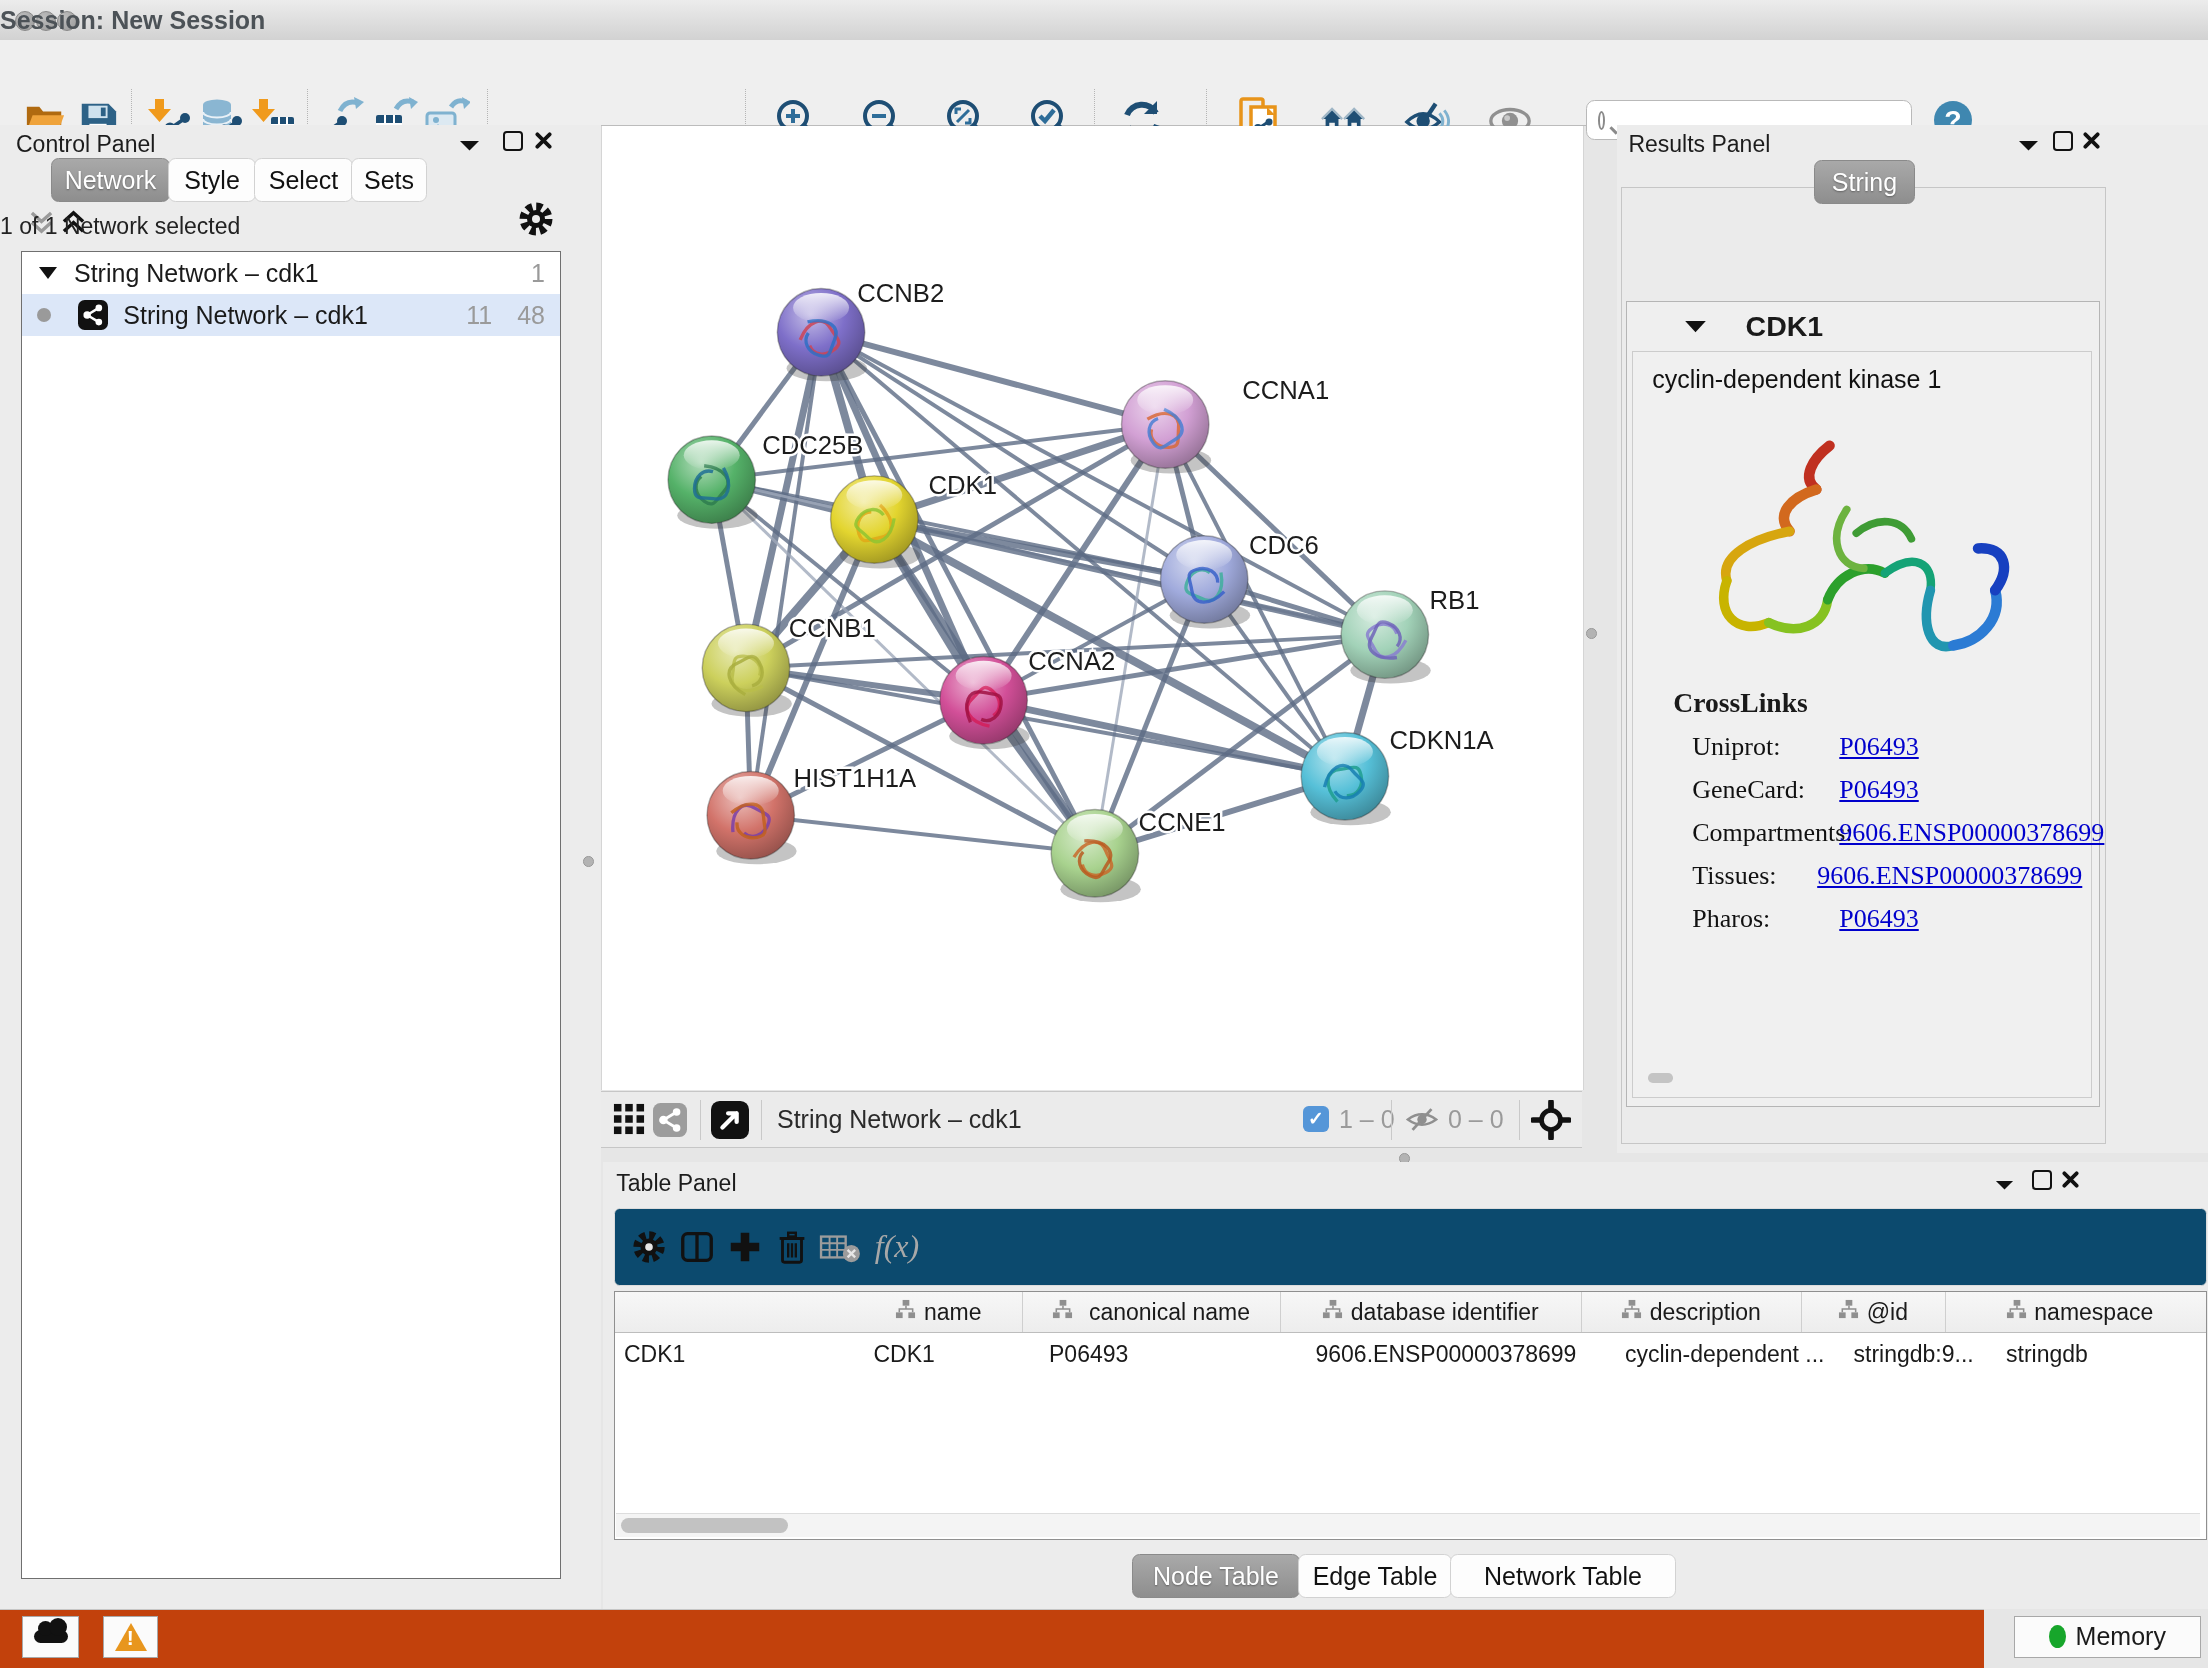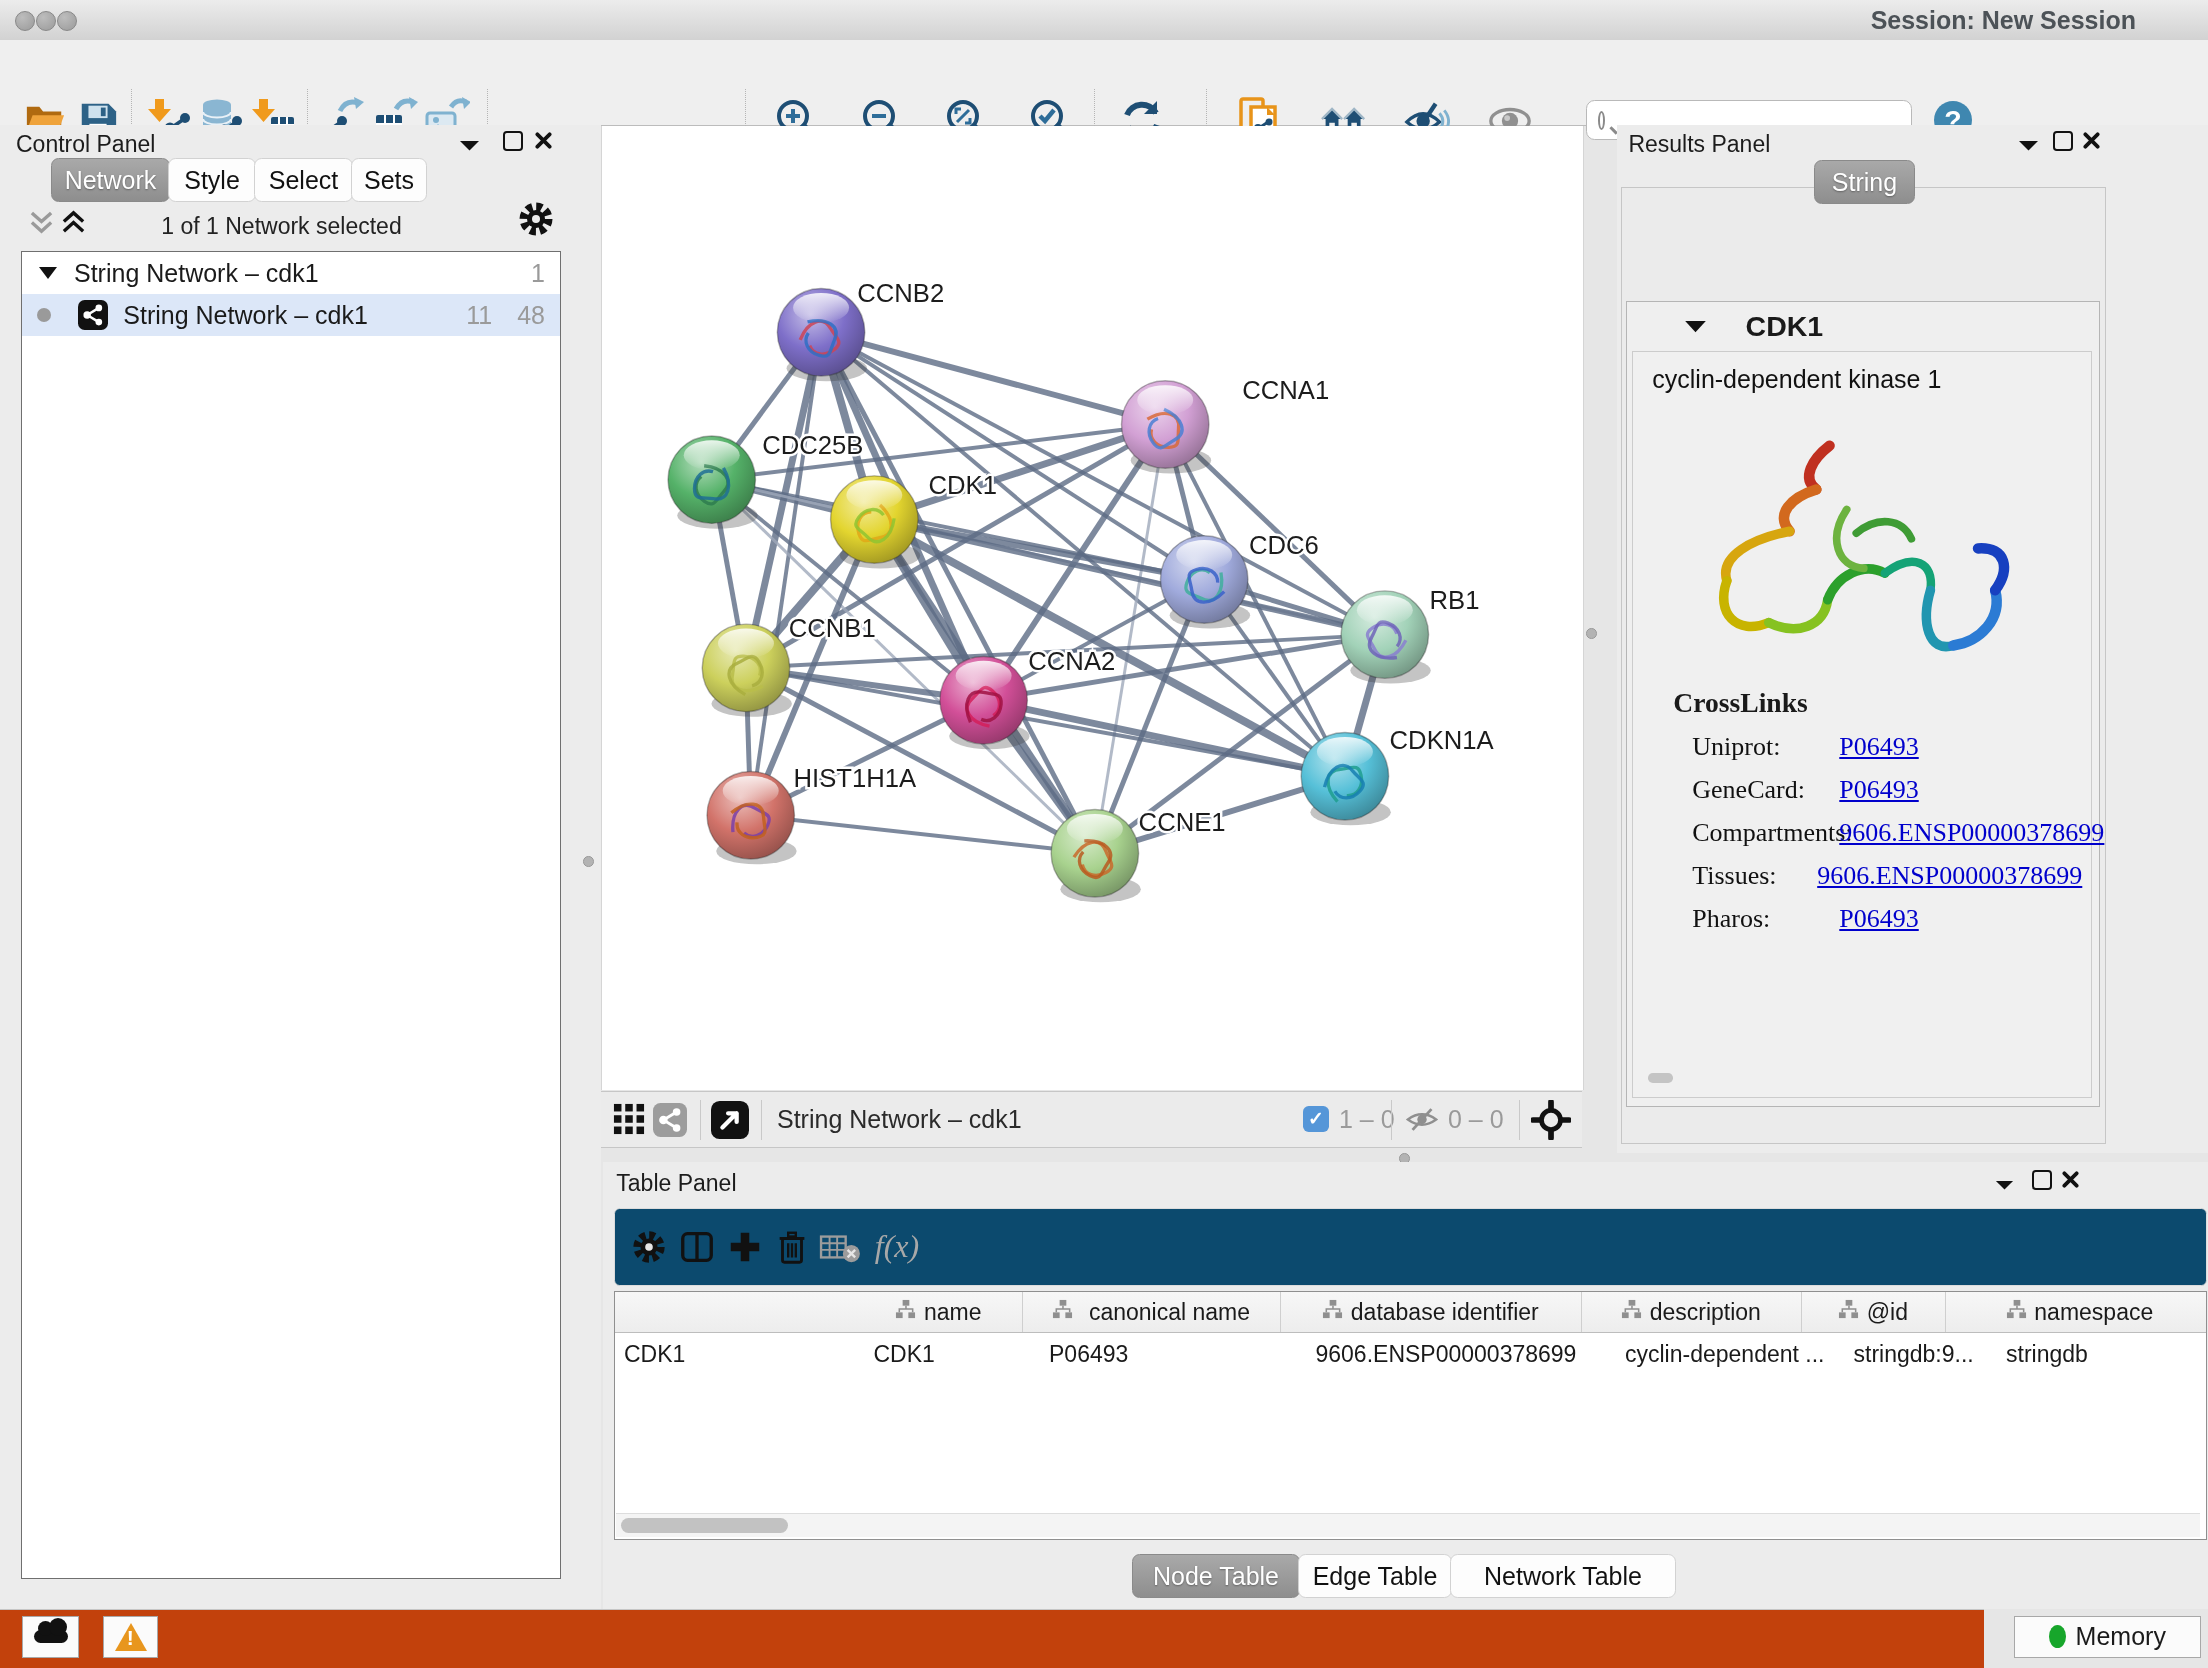--- a/index.html
+++ b/index.html
@@ -4,21 +4,21 @@
 <style>
   html,body{margin:0;padding:0}
   body{width:2208px;height:1668px;position:relative;background:#e6e6e6;
        font-family:"Liberation Sans",sans-serif;color:#1a1a1a;overflow:hidden}
   .abs{position:absolute}
   
   #titlebar{left:0;top:0;width:2208px;height:40px;background:linear-gradient(#ececec,#d2d2d2);
             border-bottom:1px solid #a9a9a9}
   .tl{position:absolute;top:11.4px;width:18px;height:18px;border-radius:50%;
       background:radial-gradient(circle at 35% 30%,#bdbdbd,#9a9a9a);border:1px solid #888}
-  #win-title{left:0;top:0;width:2136px;height:40px;line-height:40px;text-align:right;
+  #win-title{left:0;top:0;width:2136px;height:40px;line-height:40px;text-align:left;
              font-size:25px;color:#4c5257;font-weight:700}
   
   #toolbar{left:0;top:40px;width:2208px;height:85px;background:#efefef;border-bottom:1.9px solid #bcbcbc}
   .tbtn{position:absolute;top:55px;width:46px;height:49px;top:55px;display:flex;align-items:center;justify-content:center}
   .tsep{position:absolute;top:49px;height:59px;width:0;border-left:1.9px dotted #b5b5b5}
   #search-box{left:1586px;top:60px;width:324px;height:38px;background:#fff;border:1px solid #b9b9b9;
               border-radius:8.6px;display:flex;align-items:center}
   #search-box input{border:none;outline:none;font-size:23px;flex:1;background:transparent;height:32px;
                     font-family:"Liberation Sans",sans-serif}
   .mag{width:15px;height:15px;border:2.9px solid #8a8a8a;border-radius:50%;margin:0 5.7px 0 11.4px;position:relative}
@@ -273,21 +273,21 @@
       <div class="tab abs" style="left: 351px; top: 33px; width: 74px;">Sets</div>
     </div>
   <span class="abs" style="left:28.5px;top:84px">
     <svg width="25" height="27" viewBox="0 0 26 28">
         <path d="M3 4l10 9 10-9M3 14l10 9 10-9" fill="none" stroke="#9a9a9a" stroke-width="3.5"></path>
       </svg></span>
   <span class="abs" style="left:61px;top:84px">
     <svg width="25" height="27" viewBox="0 0 26 28">
         <path d="M3 13L13 4l10 9M3 23l10-9 10 9" fill="none" stroke="#111" stroke-width="3.5"></path>
       </svg></span>
-  <div id="cp-status" class="abs" style="left:0;top:88px;width:563px;text-align:center">1 of 1 Network selected</div>
+  <div id="cp-status" class="abs" style="left:0;top:88px;width:563px;">1 of 1 Network selected</div>
   <span class="abs" style="left:516px;top:74px">
     <svg width="40" height="40" viewBox="0 0 40 40">
         <circle cx="20" cy="20" r="12" fill="none" stroke="#111" stroke-width="9" stroke-dasharray="5.6 3.8"></circle>
         <circle cx="20" cy="20" r="9" fill="#111"></circle>
         <circle cx="20" cy="20" r="4" fill="#ececec"></circle>
       </svg></span>
   <div id="cp-tree" class="abs">
     <div class="tree-row">
       <span class="tri-down" style="margin-left:17px"></span>
       <span style="margin-left:17px">String Network – cdk1</span>

